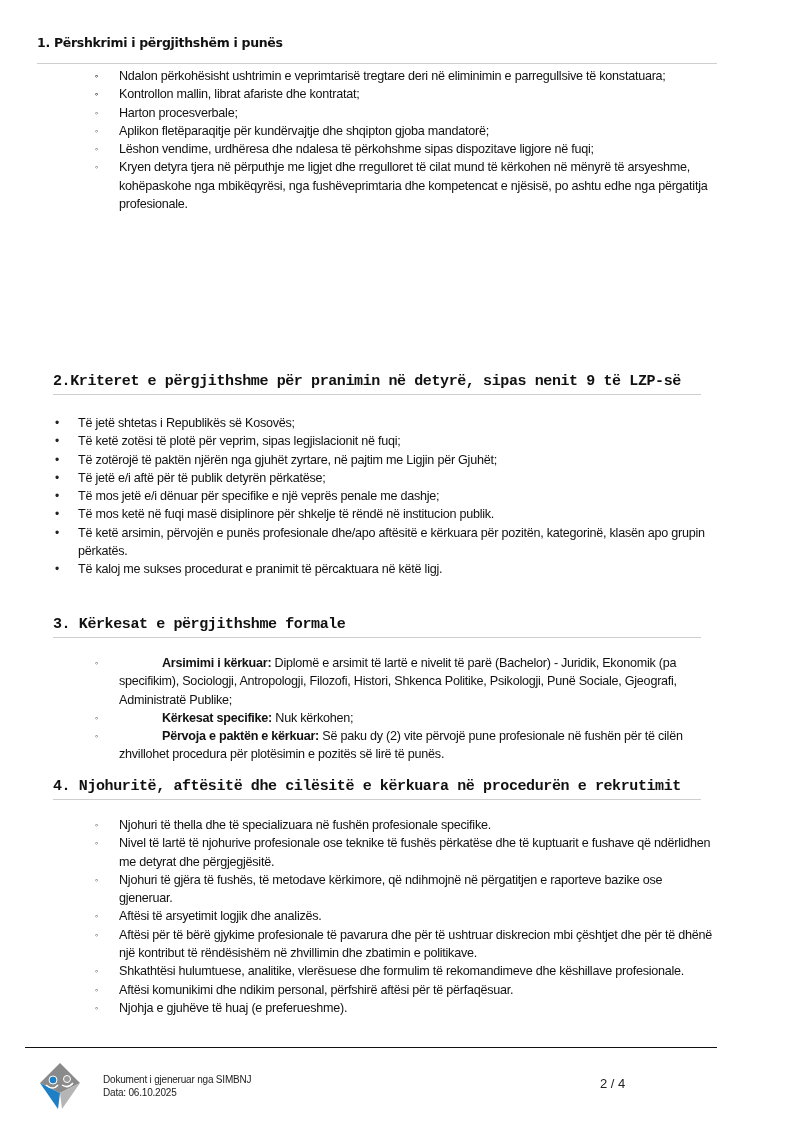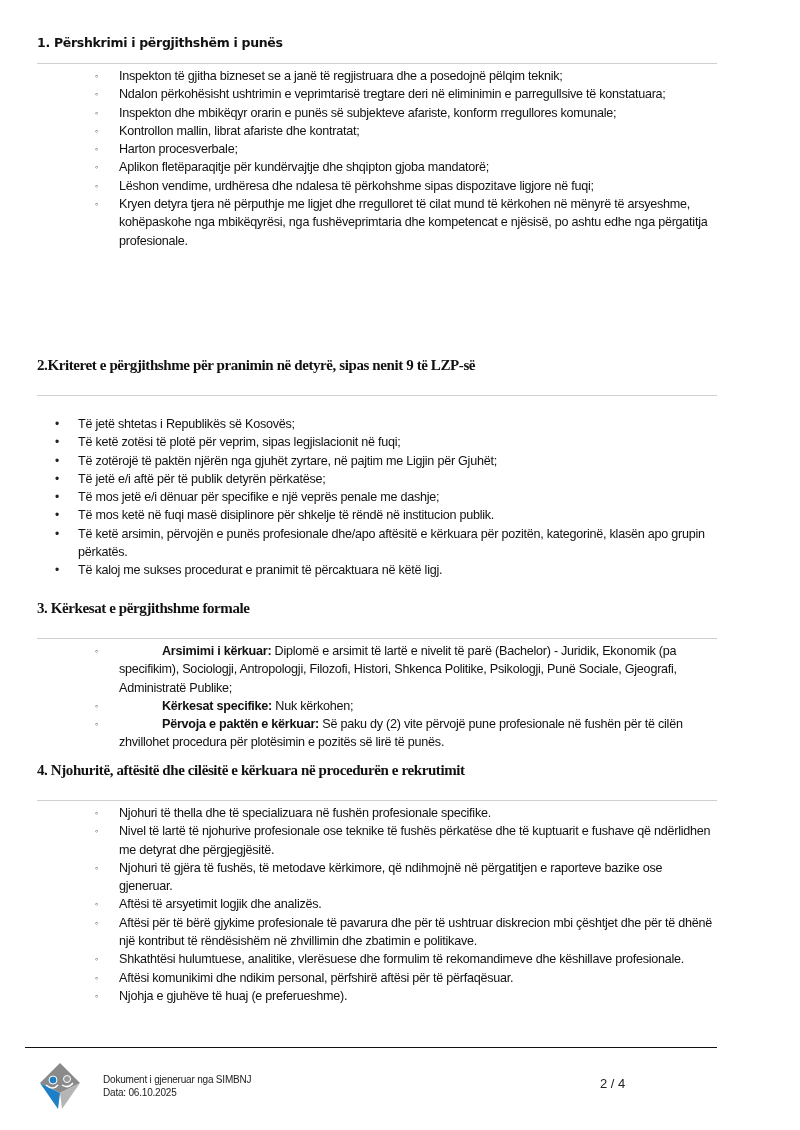--- a/index.html
+++ b/index.html
@@ -7,23 +7,23 @@
     width: 800px; height: 1130px; position: relative; overflow: hidden;
     font-family: "Liberation Sans", sans-serif; color: #111111;
   }
   .section { position: absolute; left: 37px; width: 680px; }
   .h-small {
     font-family: "DejaVu Sans", sans-serif;
     font-weight: bold; font-size: 12.5px; letter-spacing: -0.3px;
     padding-bottom: 13px; border-bottom: 1.5px solid #cfcfcf; margin: 0;
   }
   .h-large {
-    font-family: Liberation Serif, serif;
+    font-family: Liberation Mono, monospace;
     font-weight: bold; font-size: 15px; letter-spacing: -0.4px;
-    padding-bottom: 21px; border-bottom: 1.5px solid #cfcfcf; margin: 0;
+    padding-bottom: 4px; border-bottom: 1.5px solid #cfcfcf; margin: 16px;
   }
   ul { list-style: none; margin: 0; padding: 0; }
   li {
     position: relative; font-size: 12.6px; line-height: 18.3px;
     letter-spacing: -0.25px; color: #111;
   }
   .circ li { padding-left: 82px; }
   .circ li .bullet {
     position: absolute; left: 58px; top: 0; font-size: 9px; line-height: 18.3px; color: #333;
   }
@@ -42,23 +42,23 @@
     letter-spacing: -0.2px;
   }
   .page-num { position: absolute; left: 600px; top: 1076px; font-size: 13px; color: #222; }
 </style>
 </head>
 <body>
 
 <div class="section" style="top:35px;">
   <h2 class="h-small">1. Përshkrimi i përgjithshëm i punës</h2>
   <ul class="circ" style="margin-top:3px;">
-    <li><span class="bullet">◦</span><span>Inspekton të gjitha bizneset se a janë të regjistruara dhe a posedojnë pëlqim teknik;</span></li>
+    <li><span class="bullet">◦</span></li>
     <li><span class="bullet">◦</span><span>Ndalon përkohësisht ushtrimin e veprimtarisë tregtare deri në eliminimin e parregullsive të konstatuara;</span></li>
-    <li><span class="bullet">◦</span><span>Inspekton dhe mbikëqyr orarin e punës së subjekteve afariste, konform rregullores komunale;</span></li>
+    <li><span class="bullet">◦</span></li>
     <li><span class="bullet">◦</span><span>Kontrollon mallin, librat afariste dhe kontratat;</span></li>
     <li><span class="bullet">◦</span><span>Harton procesverbale;</span></li>
     <li><span class="bullet">◦</span><span>Aplikon fletëparaqitje për kundërvajtje dhe shqipton gjoba mandatorë;</span></li>
     <li><span class="bullet">◦</span><span>Lëshon vendime, urdhëresa dhe ndalesa të përkohshme sipas dispozitave ligjore në fuqi;</span></li>
     <li><span class="bullet">◦</span><span>Kryen detyra tjera në përputhje me ligjet dhe rregulloret të cilat mund të kërkohen në mënyrë të arsyeshme, kohëpaskohe nga mbikëqyrësi, nga fushëveprimtaria dhe kompetencat e njësisë, po ashtu edhe nga përgatitja profesionale.</span></li>
   </ul>
 </div>
 
 <div class="section" style="top:357px;">
   <h2 class="h-large">2.Kriteret e përgjithshme për pranimin në detyrë, sipas nenit 9 të LZP-së</h2>

